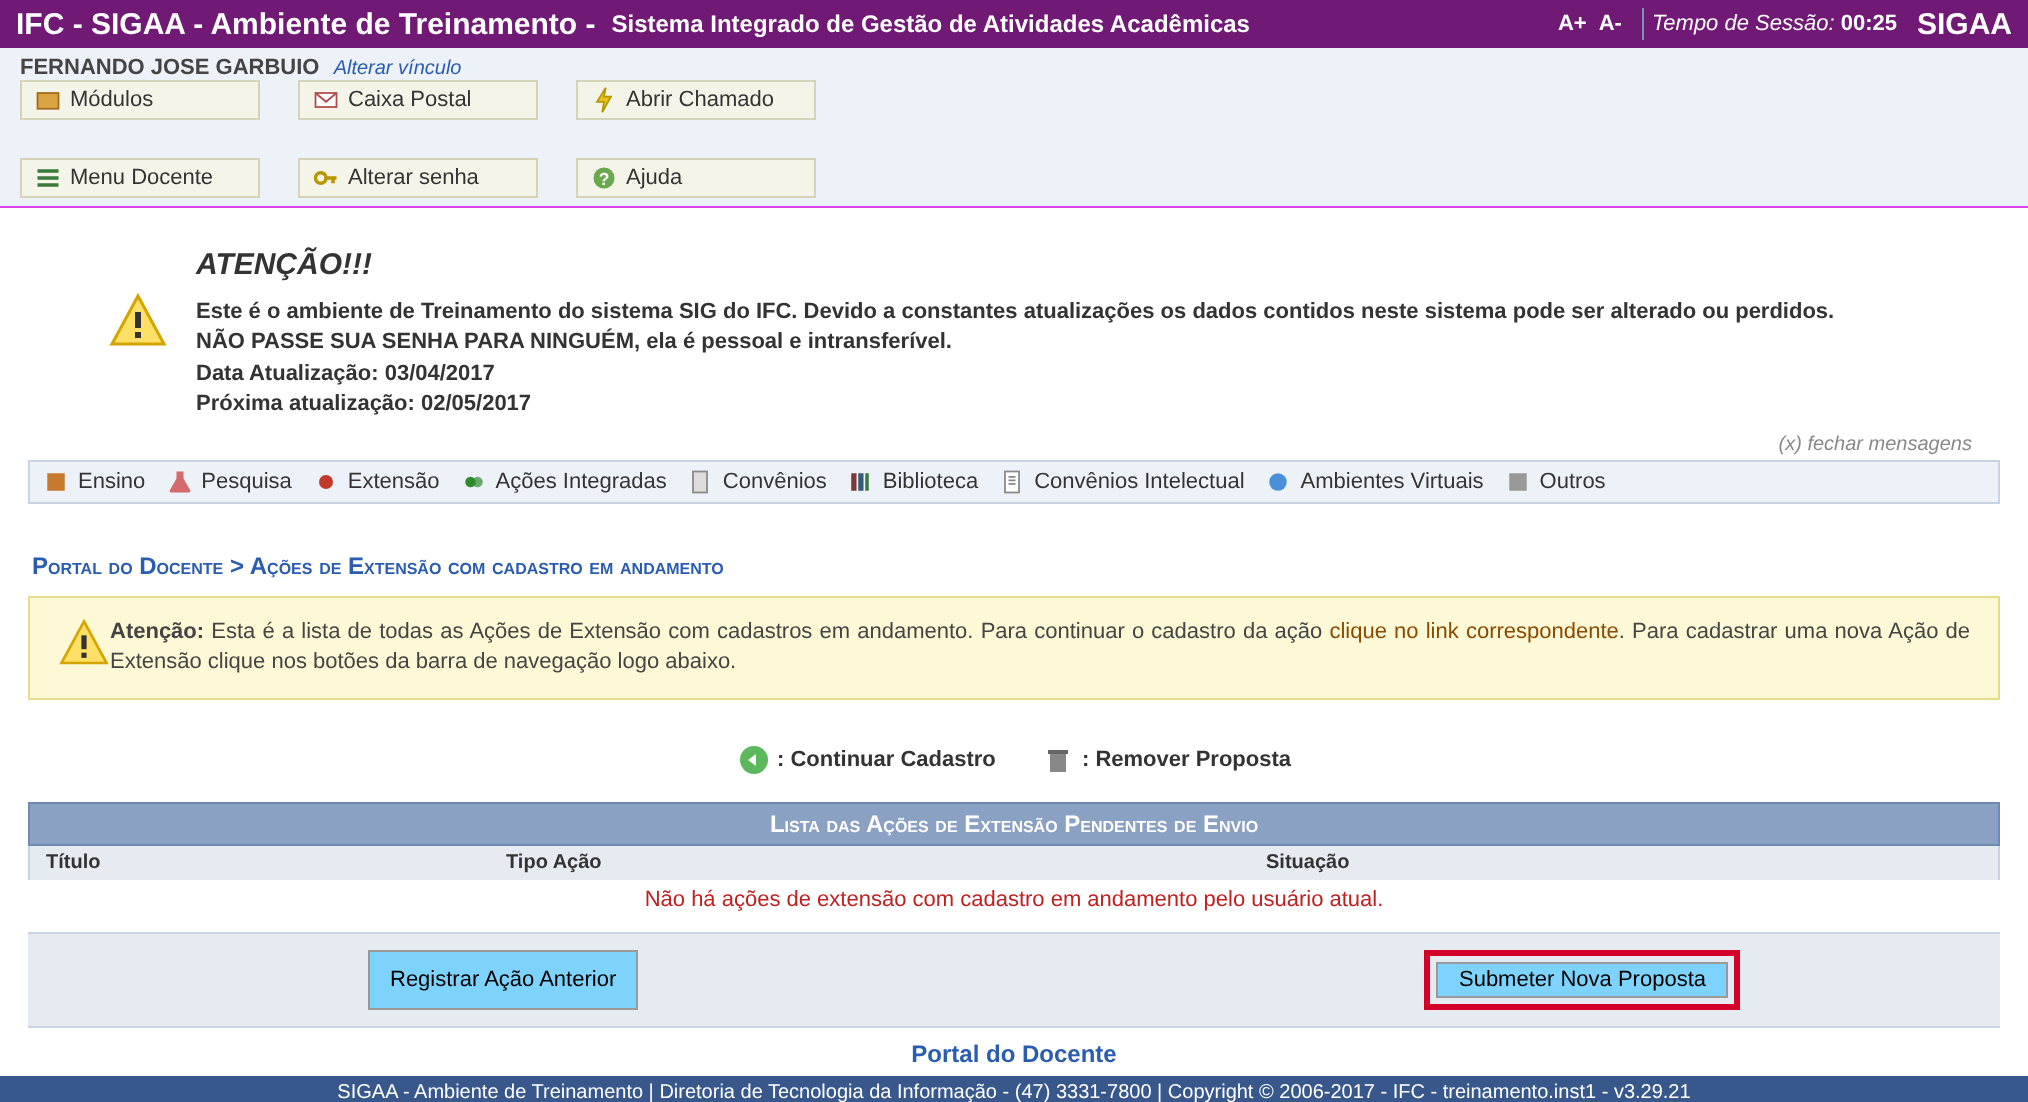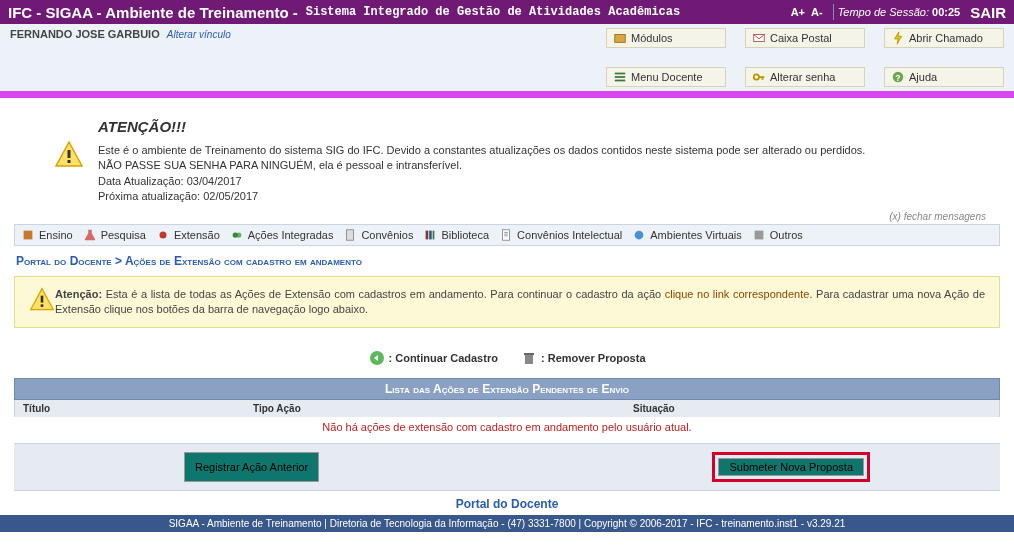--- a/index.html
+++ b/index.html
@@ -1,57 +1,57 @@
 <!DOCTYPE html>
 <html><head>
 <meta charset="utf-8">
 <style>
   * { margin:0; padding:0; box-sizing:border-box; }
   body { font-family: Verdana, Arial, sans-serif; font-size:11px; background:#fff; color:#333; }
   .topbar { background:#701a75; color:#fff; display:flex; align-items:center; padding:2px 8px; height:24px; }
   .topbar .title { font-weight:bold; font-size:15px; }
-  .topbar .subtitle { font-weight:bold; font-size:12px; margin-left:8px;font-family:Liberation Mono, monospace; }
+  .topbar .subtitle { font-weight:bold; font-size:12px; margin-left:8px; }
   .topbar .spacer { flex:1; }
   .topbar .fontctl { font-weight:bold; margin-right:6px; cursor:pointer; }
   .topbar .session { font-style:italic; font-size:11px; margin-right:6px; }
   .topbar .session b { font-style:normal; }
   .topbar .sair { font-weight:bold; font-size:15px; cursor:pointer; margin-left:4px; }
-  .userbar { background:#edf1f8; border-bottom:7px solid #d946ef; padding:4px 10px; display:flex; }
+  .userbar { background:#edf1f8; border-bottom:1px solid #d946ef; padding:4px 10px; display:flex;flex-direction:column; }
   .userbar .left { flex:1; }
   .userbar .username { font-weight:bold; color:#444; font-size:11px; }
   .userbar .alterar { color:#2a5db0; font-size:10px; font-style:italic; cursor:pointer; margin-left:4px; }
   .userbar .unit { color:#666; font-size:10px; margin-top:2px; }
   .quicklinks { display:grid; grid-template-columns:repeat(3,120px); gap:19px; }
   .quicklinks .ql { background:#f5f4e8; border:1px solid #d6d4b8; padding:2px 6px; font-size:11px; color:#333; display:flex; align-items:center; gap:4px; cursor:pointer; }
   .ql .ico { width:14px; height:14px; display:inline-block; }
   .main { padding:10px 14px 0 14px;border-radius:15px; }
   .alertbox { display:flex; gap:14px; padding:8px 24px 4px 40px; }
   .alertbox .icon { flex:0 0 auto; padding-top:24px; }
   .alertbox .body { color:#333; font-size:11px; line-height:1.4; }
   .alertbox h3 { font-style:italic; font-weight:bold; font-size:15px; margin-bottom:6px; }
-  .alertbox .bold { font-weight:normal; }
+  .alertbox .bold { font-weight:bold; }
   .closemsg { text-align:right; color:#888; font-style:italic; font-size:10px; padding:2px 14px 2px 0; cursor:pointer; }
-  .menubar { background:#edf1f8; border:1px solid #c9d3e4; padding:3px 6px; display:flex; flex-wrap:wrap; gap:10px; margin:0 0 4px 0; }
+  .menubar { background:#edf1f8; border:1px solid #c9d3e4; padding:3px 6px; display:flex; flex-wrap:wrap; gap:10px; margin:0 0 20px 0; }
   .menubar .mitem { display:flex; align-items:center; gap:4px; font-size:11px; color:#333; cursor:pointer; }
   .menubar .mitem .mi { width:14px; height:14px; display:inline-block; }
   .breadcrumb { font-variant:small-caps; color:#2a5db0; font-weight:bold; padding:4px 2px 8px 2px; font-size:12px; }
   .noticebar { background:#fdf8d5; border:1px solid #e7dd88; padding:10px 14px; display:flex; align-items:flex-start; margin-bottom:16px; }
   .noticebar .body { font-size:11px; color:#444; text-align:justify; line-height:1.4; }
   .noticebar .body .link { color:#8a4a00; cursor:pointer; }
   .legend { text-align:center; font-size:11px; font-weight:bold; padding:6px 0 10px 0; }
   .legend .lg { display:inline-flex; align-items:center; gap:4px; margin:0 10px; }
   .tablehdr { background:#8aa1c3; color:#fff; text-align:center; font-variant:small-caps; font-weight:bold; padding:3px 0; font-size:12px; border:1px solid #6f8ab0; }
   .colrow { background:#e6eaf1; display:flex; font-weight:bold; font-size:10px; padding:3px 8px; border-left:1px solid #c9d3e4; border-right:1px solid #c9d3e4; }
   .colrow .c1 { width:230px; }
   .colrow .c2 { width:380px; }
   .colrow .c3 { flex:1; }
   .emptyrow { text-align:center; color:#c02020; font-size:11px; padding:4px 0 10px 0; }
   .btnrow { background:#e6eaf1; display:flex; padding:8px 10px; border:1px solid #c9d3e4; border-left:none; border-right:none; }
   .btnrow .gap { flex:1; }
-  .btnrow button { font-family:inherit; font-size:11px; padding:2px 10px; background:#0f766e; border:1px solid #999; cursor:pointer; }
+  .btnrow button { font-family:inherit; font-size:11px; padding:2px 10px; background:#7dd3fc; border:1px solid #999; cursor:pointer; }
   .highlight { border:3px solid #d4002a; padding:3px; display:inline-block; }
   .portal-link { text-align:center; padding:6px 0 4px 0; }
   .portal-link a { color:#2a5db0; font-weight:bold; font-size:12px; cursor:pointer; }
   .footer { background:#38588c; color:#fff; text-align:center; font-size:10px; padding:3px 0; }
   
   svg { display:block; }
 </style>
 </head>
 <body>
 
@@ -59,21 +59,21 @@
   <span class="title">IFC - SIGAA - Ambiente de Treinamento -</span>
   <span class="subtitle">Sistema Integrado de Gestão de Atividades Acadêmicas</span>
   <span class="spacer"></span>
   <span class="fontctl">A+</span>
   <span class="fontctl">A-</span>
   <span style="border-left:1px solid #7a93bb;height:16px;margin:0 4px"></span>
   <span class="session">
     <span>Tempo de Sessão:</span>
     <b>00:25</b>
   </span>
-  <span class="sair">SAIR</span>
+  <span class="sair">SIGAA</span>
 </div>
 
 <div class="userbar">
   <div class="left">
     <div>
       <span class="username">FERNANDO JOSE GARBUIO</span>
       <span class="alterar">Alterar vínculo</span>
     </div>
   </div>
   <div class="quicklinks">

